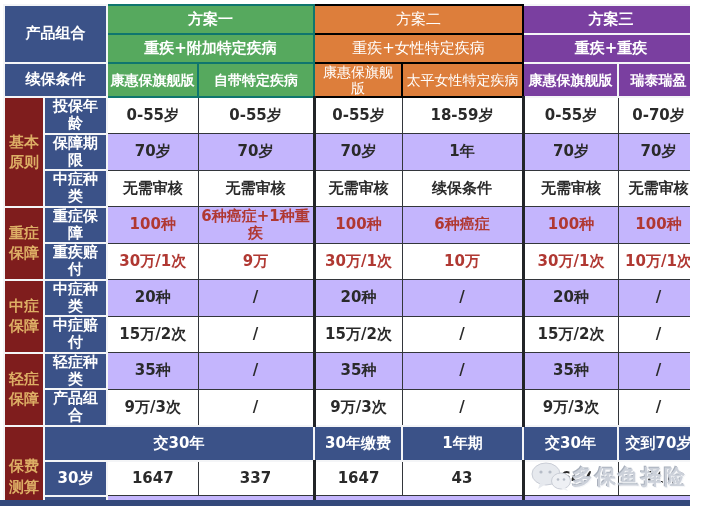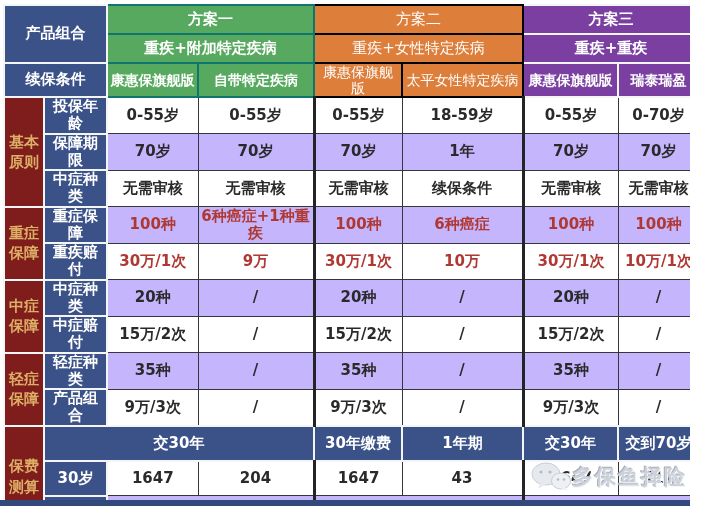--- a/index.html
+++ b/index.html
@@ -189,21 +189,21 @@
       <td class="bluedk" rowspan="3">保费测算</td>
       <td class="blue" colspan="3">交30年</td>
       <td class="blue">30年缴费</td>
       <td class="blue">1年期</td>
       <td class="blue">交30年</td>
       <td class="blue">交到70岁</td>
     </tr>
     <tr style="height:35px">
       <td class="blue">30岁</td>
       <td class="val">1647</td>
-      <td class="val">204</td>
+      <td class="val">337</td>
       <td class="val bl">1647</td>
       <td class="val">43</td>
       <td class="val bl">1647</td>
       <td class="val">412</td>
     </tr>
     <tr style="height:32px">
       <td class="blue gold">合计</td>
       <td class="val alt" colspan="2">1851</td>
       <td class="val alt bl" colspan="2">1690</td>
       <td class="val alt bl" colspan="2">2059</td>

